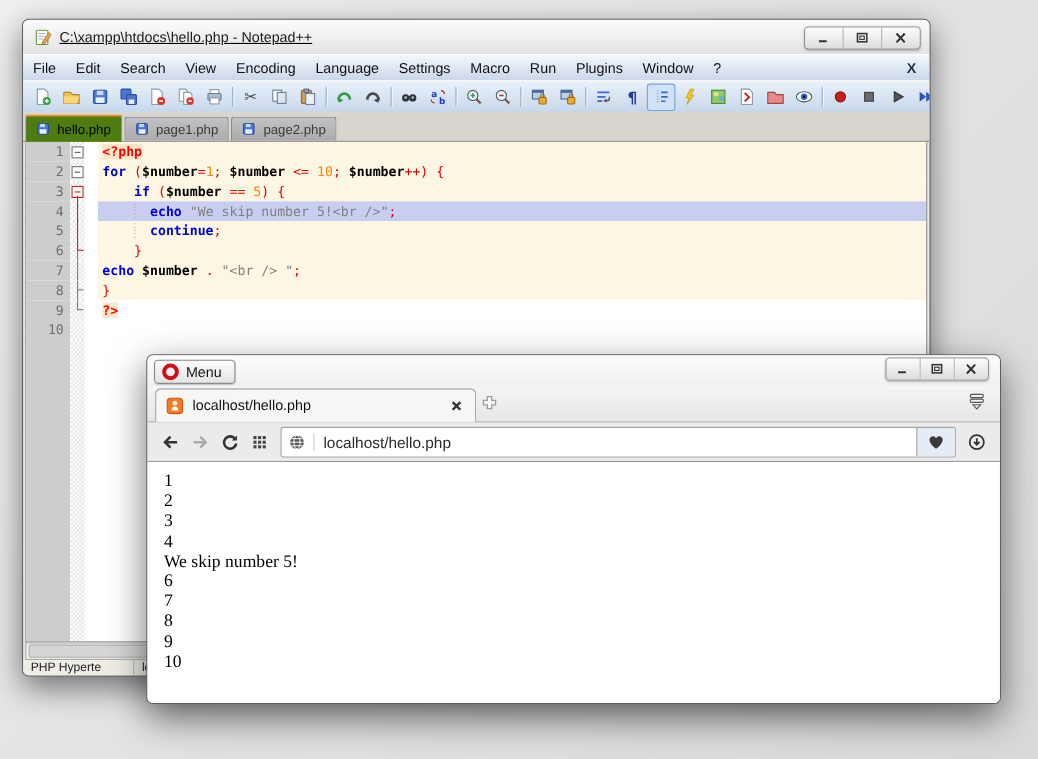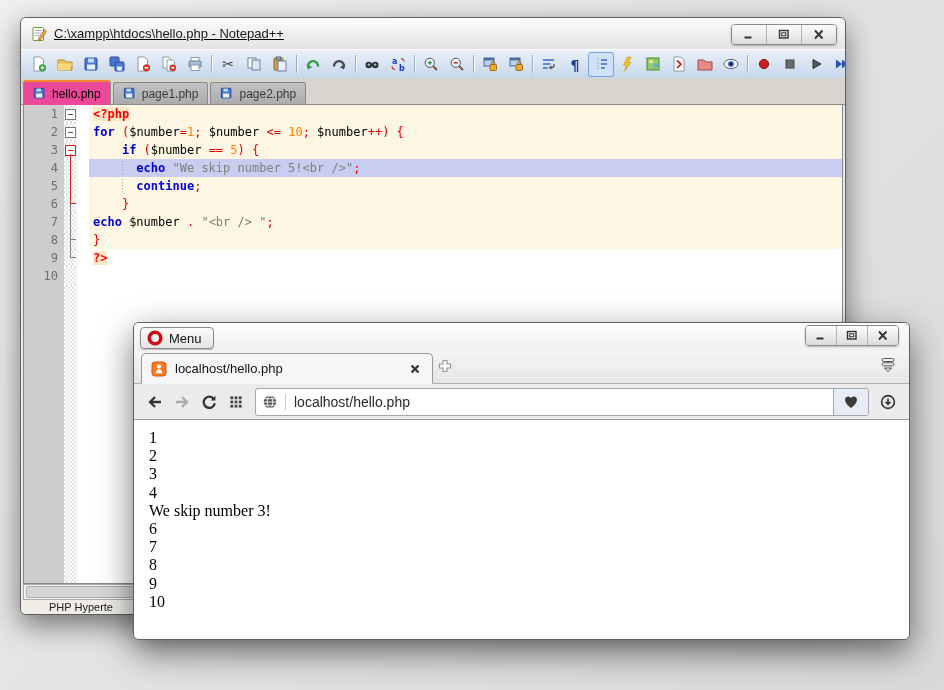--- a/index.html
+++ b/index.html
@@ -28,38 +28,38 @@
   .npp-toolbar{height:28px;flex:none;display:flex;align-items:center;padding:0 5px;
     background:linear-gradient(#EAF1F9,#C6D7EC);border-top:1px solid #fff;}
   .tbi{width:24px;height:23px;flex:none;display:flex;align-items:center;justify-content:center;border-radius:3px;border:1px solid transparent;}
   .tbi.active{background:#CFE2F7;border:1px solid #7AA2D4;}
   .tbsep{width:1px;height:18px;background:#9AACC2;margin:0 3px;box-shadow:1px 0 0 rgba(255,255,255,.8);flex:none;}
   .npp-tabbar{height:26px;flex:none;display:flex;align-items:flex-end;padding:0 2px;
     background:#D8D5CE;border-bottom:1px solid #8a8a8a;}
   .etab{height:21px;display:flex;align-items:center;gap:5px;padding:0 9px;margin-right:2px;
     border:1px solid #8a8a8a;border-bottom:none;border-radius:3px 3px 0 0;font-size:12px;color:#3a3a3a;
     background:linear-gradient(#C2C2C2,#ABABAB);}
-  .etab.active{background:#ec4899;border-top:2px solid #F08A2C;color:#000;height:23px;margin-bottom:-1px;}
+  .etab.active{background:#4d7c0f;border-top:2px solid #F08A2C;color:#000;height:23px;margin-bottom:-1px;}
   .npp-editor{flex:1;display:flex;flex-direction:column;background:#fff;border:1px solid #8a8a8a;border-top:none;margin:0 2px;overflow:hidden;}
   .erow{display:flex;height:18px;flex:none;}
   .erow.fill{flex:1;height:auto;}
   .ln{width:34px;flex:none;background:#CDCDCD;color:#6e6e6e;font:12px "DejaVu Sans Mono",monospace;
     line-height:18px;text-align:right;padding-right:6px;}
   .fold{width:13px;flex:none;position:relative;background-color:#fff;
     background-image:linear-gradient(45deg,#e3e3e3 25%,transparent 25%,transparent 75%,#e3e3e3 75%),
       linear-gradient(45deg,#e3e3e3 25%,transparent 25%,transparent 75%,#e3e3e3 75%);
     background-size:4px 4px;background-position:0 0,2px 2px;}
   .code{flex:1;font:12px "DejaVu Sans Mono",monospace;line-height:18px;white-space:pre;padding-left:4px;color:#000;margin-left:12px;}
   .code.php{background-color:#FCF6E3;}
   .code.plain{background-color:#FFFFFF;}
   .code.hl{background-color:#C9CEF0;}
   .code.guide{background-image:repeating-linear-gradient(#A8A49A 0 1px,transparent 1px 3px);
     background-size:1px 14px;background-repeat:no-repeat;background-position:33px 2px;}
   .tk-k{color:#0000d8;font-weight:bold;}
-  .tk-v{color:#000;font-weight:normal;}
+  .tk-v{color:#000;font-weight:bold;}
   .tk-n{color:#ff8000;}
   .tk-o{color:#e00000;}
   .tk-s{color:#808080;}
   .tk-t{color:#ff0000;background:#FDE7C7;font-weight:bold;}
   .fbox{position:absolute;left:1px;top:4px;width:9px;height:9px;background:#fff;border:1px solid #777;}
   .fbox.red{border-color:#D02020;}
   .fbox i{position:absolute;left:2px;right:2px;top:4px;height:1px;background:#555;}
   .fbox.red i{background:#D02020;}
   .fl{position:absolute;left:6px;width:1px;}
   .ft{position:absolute;top:8px;left:6px;width:6px;height:1px;}
@@ -130,20 +130,36 @@
           </div>
         <div class="wbtn">
             <span class="ic16">
               <svg width="16" height="16" viewBox="0 0 16 16" xmlns="http://www.w3.org/2000/svg">
                 <path d="M4 3.5l7.5 8M11.5 3.5l-7.5 8" stroke="#333" stroke-width="1.9"></path>
               </svg>
             </span>
           </div>
       </div>
     </div>
+    <div class="npp-menubar">
+
+      <span class="mi">File</span>
+        <span class="mi">Edit</span>
+        <span class="mi">Search</span>
+        <span class="mi">View</span>
+        <span class="mi">Encoding</span>
+        <span class="mi">Language</span>
+        <span class="mi">Settings</span>
+        <span class="mi">Macro</span>
+        <span class="mi">Run</span>
+        <span class="mi">Plugins</span>
+        <span class="mi">Window</span>
+        <span class="mi">?</span>
+        <span class="menu-x">X</span>
+    </div>
     <div class="npp-toolbar">
         <div class="tbi">
           <svg width="16" height="16" viewBox="0 0 16 16" xmlns="http://www.w3.org/2000/svg">
             <path d="M3 1h6.5l3 3v11H3z" fill="#fff" stroke="#8a9aa8"></path>
             <circle cx="11.5" cy="11.8" r="3.6" fill="#2FA33C"></circle>
             <path d="M11.5 10v3.6M9.7 11.8h3.6" stroke="#fff" stroke-width="1.3"></path>
           </svg>
         </div>
         <div class="tbi">
           <svg width="16" height="16" viewBox="0 0 16 16" xmlns="http://www.w3.org/2000/svg">
@@ -455,21 +471,21 @@
         <div class="erow fill">
           <div class="ln"></div>
           <div class="fold"></div>
           <div class="code plain"></div>
         </div>
       </div>
     <div class="npp-hscroll">
       <div class="npp-hthumb"></div>
     </div>
     <div class="npp-status">
-      <div class="sc" style="width:86px;margin-left:21px;">PHP Hyperte</div>
+      <div class="sc" style="width:86px;">PHP Hyperte</div>
       <div class="sc">lengtl</div>
     </div>
   </section>
 
   <section class="window" id="opera">
     <div class="op-top">
       <div class="op-menu">
         <span class="ic16">
             <svg width="16" height="16" viewBox="0 0 16 16" xmlns="http://www.w3.org/2000/svg">
               <circle cx="8" cy="8" r="5.8" fill="none" stroke="#CC0F16" stroke-width="3.6"></circle>
@@ -586,21 +602,21 @@
             <circle cx="8" cy="8" r="6.4" fill="none" stroke="#333" stroke-width="1.6"></circle>
             <path d="M8 4.5v5M5.5 7.8L8 10.3l2.5-2.5" fill="none" stroke="#333" stroke-width="1.6"></path>
           </svg>
         </span>
     </div>
     <div class="op-content">
         <div class="bl">1</div>
         <div class="bl">2</div>
         <div class="bl">3</div>
         <div class="bl">4</div>
-        <div class="bl">We skip number 3!</div>
+        <div class="bl">We skip number 5!</div>
         <div class="bl">6</div>
         <div class="bl">7</div>
         <div class="bl">8</div>
         <div class="bl">9</div>
         <div class="bl">10</div>
       </div>
   </section>
 
 </div>
 

